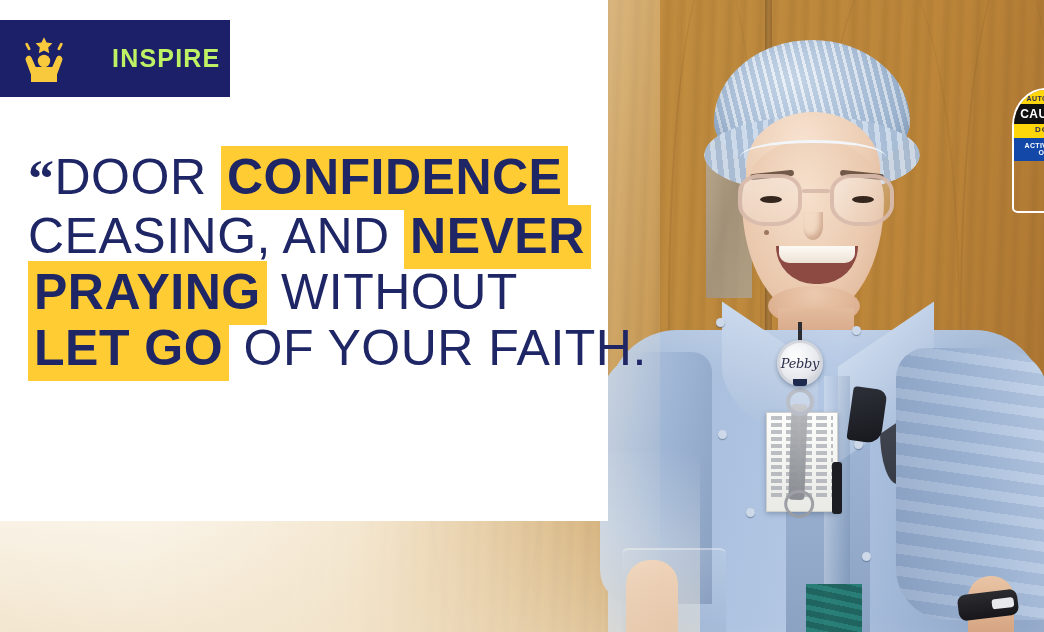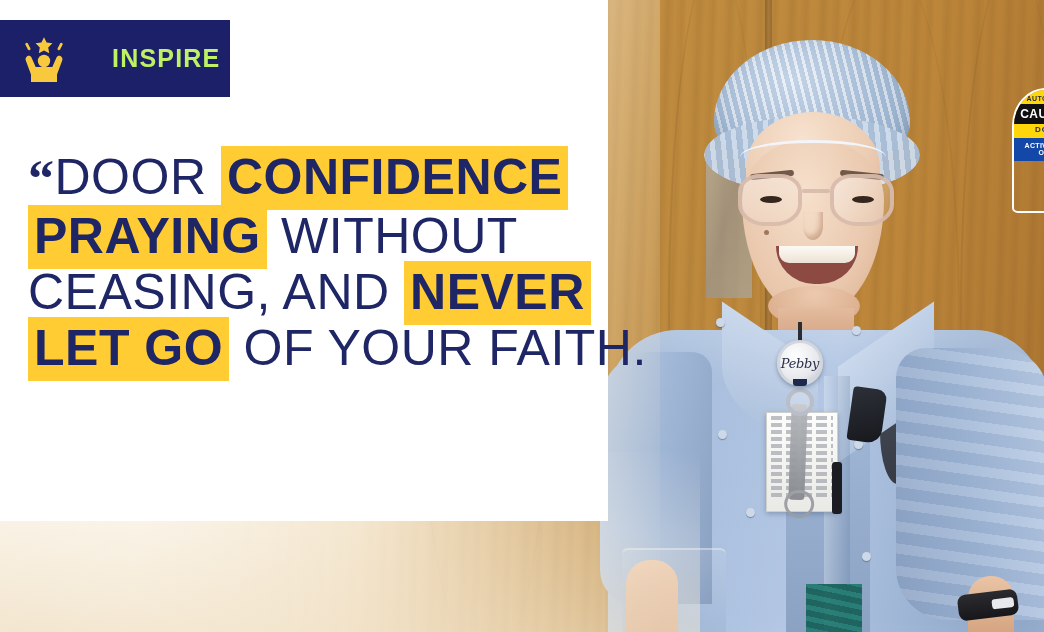--- a/index.html
+++ b/index.html
@@ -559,24 +559,24 @@
       </svg>
     </span>
     <span class="badge-label">INSPIRE</span>
   </div>
 
   <div class="quote">
     <span class="qline">
       <span class="qmark thin">“</span><span class="thin">DOOR </span><span class="hl">CONFIDENCE</span>
     </span>
     <span class="qline">
-      <span class="hl">PRAYING</span><span class="thin"> WITHOUT</span>
+      <span class="thin">CEASING,  AND </span><span class="hl">NEVER</span>
     </span>
     <span class="qline">
-      <span class="thin">CEASING,  AND </span><span class="hl">NEVER</span>
+      <span class="hl">PRAYING</span><span class="thin"> WITHOUT</span>
     </span>
     <span class="qline">
       <span class="hl">LET GO</span><span class="thin"> OF YOUR FAITH.</span>
     </span>
   </div>
 
 
 </div>
 
 </body></html>

